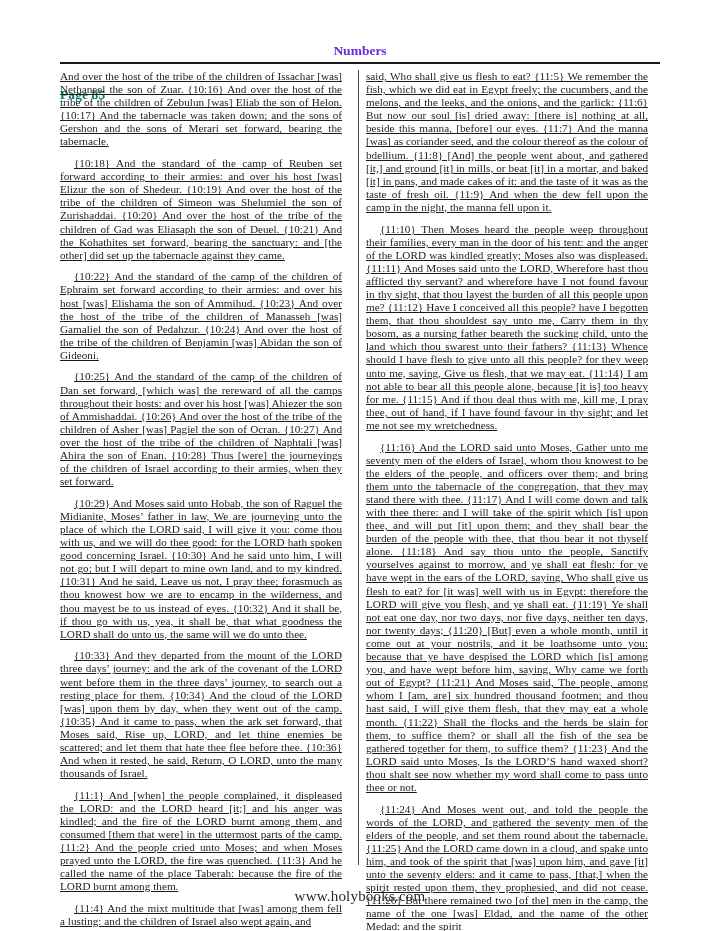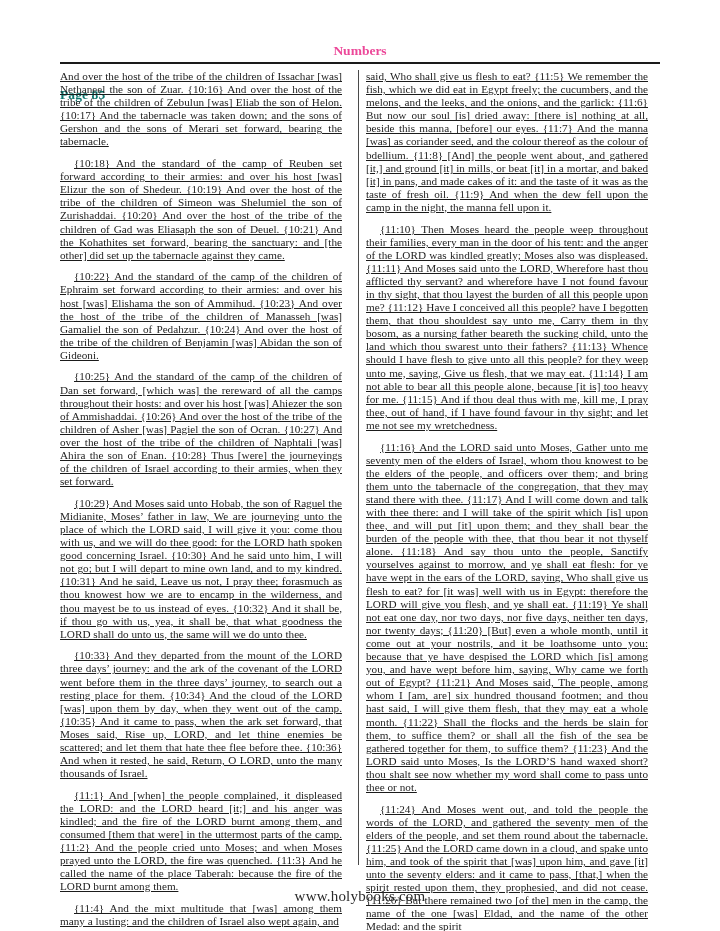--- a/index.html
+++ b/index.html
@@ -45,21 +45,21 @@
     margin-top: 44px;
   }
   .header-book {
     position: absolute;
     left: 0;
     right: 0;
     text-align: center;
     font-weight: bold;
     font-size: 13.5px;
     line-height: 1;
-    color: #ec4899;
+    color: #6d28d9;
   }
   .header-rule {
     position: absolute;
     left: 60px;
     top: 62px;
     width: 600px;
     height: 2px;
     background: #1a1a1a;
   }
 
@@ -132,21 +132,21 @@
   <div class="columns">
 
     <div class="col col-left">
       <p class="para">And over the host of the tribe of the children of Issachar [was] Nethaneel the son of Zuar. {10:16} And over the host of the tribe of the children of Zebulun [was] Eliab the son of Helon. {10:17} And the tabernacle was taken down; and the sons of Gershon and the sons of Merari set forward, bearing the tabernacle.</p>
       <p class="para indent">{10:18} And the standard of the camp of Reuben set forward according to their armies: and over his host [was] Elizur the son of Shedeur. {10:19} And over the host of the tribe of the children of Simeon was Shelumiel the son of Zurishaddai. {10:20} And over the host of the tribe of the children of Gad was Eliasaph the son of Deuel. {10:21} And the Kohathites set forward, bearing the sanctuary: and [the other] did set up the tabernacle against they came.</p>
       <p class="para indent">{10:22} And the standard of the camp of the children of Ephraim set forward according to their armies: and over his host [was] Elishama the son of Ammihud. {10:23} And over the host of the tribe of the children of Manasseh [was] Gamaliel the son of Pedahzur. {10:24} And over the host of the tribe of the children of Benjamin [was] Abidan the son of Gideoni.</p>
       <p class="para indent">{10:25} And the standard of the camp of the children of Dan set forward, [which was] the rereward of all the camps throughout their hosts: and over his host [was] Ahiezer the son of Ammishaddai. {10:26} And over the host of the tribe of the children of Asher [was] Pagiel the son of Ocran. {10:27} And over the host of the tribe of the children of Naphtali [was] Ahira the son of Enan. {10:28} Thus [were] the journeyings of the children of Israel according to their armies, when they set forward.</p>
       <p class="para indent">{10:29} And Moses said unto Hobab, the son of Raguel the Midianite, Moses’ father in law, We are journeying unto the place of which the LORD said, I will give it you: come thou with us, and we will do thee good: for the LORD hath spoken good concerning Israel. {10:30} And he said unto him, I will not go; but I will depart to mine own land, and to my kindred. {10:31} And he said, Leave us not, I pray thee; forasmuch as thou knowest how we are to encamp in the wilderness, and thou mayest be to us instead of eyes. {10:32} And it shall be, if thou go with us, yea, it shall be, that what goodness the LORD shall do unto us, the same will we do unto thee.</p>
       <p class="para indent">{10:33} And they departed from the mount of the LORD three days’ journey: and the ark of the covenant of the LORD went before them in the three days’ journey, to search out a resting place for them. {10:34} And the cloud of the LORD [was] upon them by day, when they went out of the camp. {10:35} And it came to pass, when the ark set forward, that Moses said, Rise up, LORD, and let thine enemies be scattered; and let them that hate thee flee before thee. {10:36} And when it rested, he said, Return, O LORD, unto the many thousands of Israel.</p>
       <p class="para indent">{11:1} And [when] the people complained, it displeased the LORD: and the LORD heard [it;] and his anger was kindled; and the fire of the LORD burnt among them, and consumed [them that were] in the uttermost parts of the camp. {11:2} And the people cried unto Moses; and when Moses prayed unto the LORD, the fire was quenched. {11:3} And he called the name of the place Taberah: because the fire of the LORD burnt among them.</p>
-      <p class="para indent">{11:4} And the mixt multitude that [was] among them many a lusting: and the children of Israel also wept again, and</p>
+      <p class="para indent">{11:4} And the mixt multitude that [was] among them fell a lusting: and the children of Israel also wept again, and</p>
     </div>
 
     <div class="col col-right">
       <p class="para">said, Who shall give us flesh to eat? {11:5} We remember the fish, which we did eat in Egypt freely; the cucumbers, and the melons, and the leeks, and the onions, and the garlick: {11:6} But now our soul [is] dried away: [there is] nothing at all, beside this manna, [before] our eyes. {11:7} And the manna [was] as coriander seed, and the colour thereof as the colour of bdellium. {11:8} [And] the people went about, and gathered [it,] and ground [it] in mills, or beat [it] in a mortar, and baked [it] in pans, and made cakes of it: and the taste of it was as the taste of fresh oil. {11:9} And when the dew fell upon the camp in the night, the manna fell upon it.</p>
       <p class="para indent">{11:10} Then Moses heard the people weep throughout their families, every man in the door of his tent: and the anger of the LORD was kindled greatly; Moses also was displeased. {11:11} And Moses said unto the LORD, Wherefore hast thou afflicted thy servant? and wherefore have I not found favour in thy sight, that thou layest the burden of all this people upon me? {11:12} Have I conceived all this people? have I begotten them, that thou shouldest say unto me, Carry them in thy bosom, as a nursing father beareth the sucking child, unto the land which thou swarest unto their fathers? {11:13} Whence should I have flesh to give unto all this people? for they weep unto me, saying, Give us flesh, that we may eat. {11:14} I am not able to bear all this people alone, because [it is] too heavy for me. {11:15} And if thou deal thus with me, kill me, I pray thee, out of hand, if I have found favour in thy sight; and let me not see my wretchedness.</p>
       <p class="para indent">{11:16} And the LORD said unto Moses, Gather unto me seventy men of the elders of Israel, whom thou knowest to be the elders of the people, and officers over them; and bring them unto the tabernacle of the congregation, that they may stand there with thee. {11:17} And I will come down and talk with thee there: and I will take of the spirit which [is] upon thee, and will put [it] upon them; and they shall bear the burden of the people with thee, that thou bear it not thyself alone. {11:18} And say thou unto the people, Sanctify yourselves against to morrow, and ye shall eat flesh: for ye have wept in the ears of the LORD, saying, Who shall give us flesh to eat? for [it was] well with us in Egypt: therefore the LORD will give you flesh, and ye shall eat. {11:19} Ye shall not eat one day, nor two days, nor five days, neither ten days, nor twenty days; {11:20} [But] even a whole month, until it come out at your nostrils, and it be loathsome unto you: because that ye have despised the LORD which [is] among you, and have wept before him, saying, Why came we forth out of Egypt? {11:21} And Moses said, The people, among whom I [am, are] six hundred thousand footmen; and thou hast said, I will give them flesh, that they may eat a whole month. {11:22} Shall the flocks and the herds be slain for them, to suffice them? or shall all the fish of the sea be gathered together for them, to suffice them? {11:23} And the LORD said unto Moses, Is the LORD’S hand waxed short? thou shalt see now whether my word shall come to pass unto thee or not.</p>
       <p class="para indent">{11:24} And Moses went out, and told the people the words of the LORD, and gathered the seventy men of the elders of the people, and set them round about the tabernacle. {11:25} And the LORD came down in a cloud, and spake unto him, and took of the spirit that [was] upon him, and gave [it] unto the seventy elders: and it came to pass, [that,] when the spirit rested upon them, they prophesied, and did not cease. {11:26} But there remained two [of the] men in the camp, the name of the one [was] Eldad, and the name of the other Medad: and the spirit</p>
     </div>
 
   </div>

